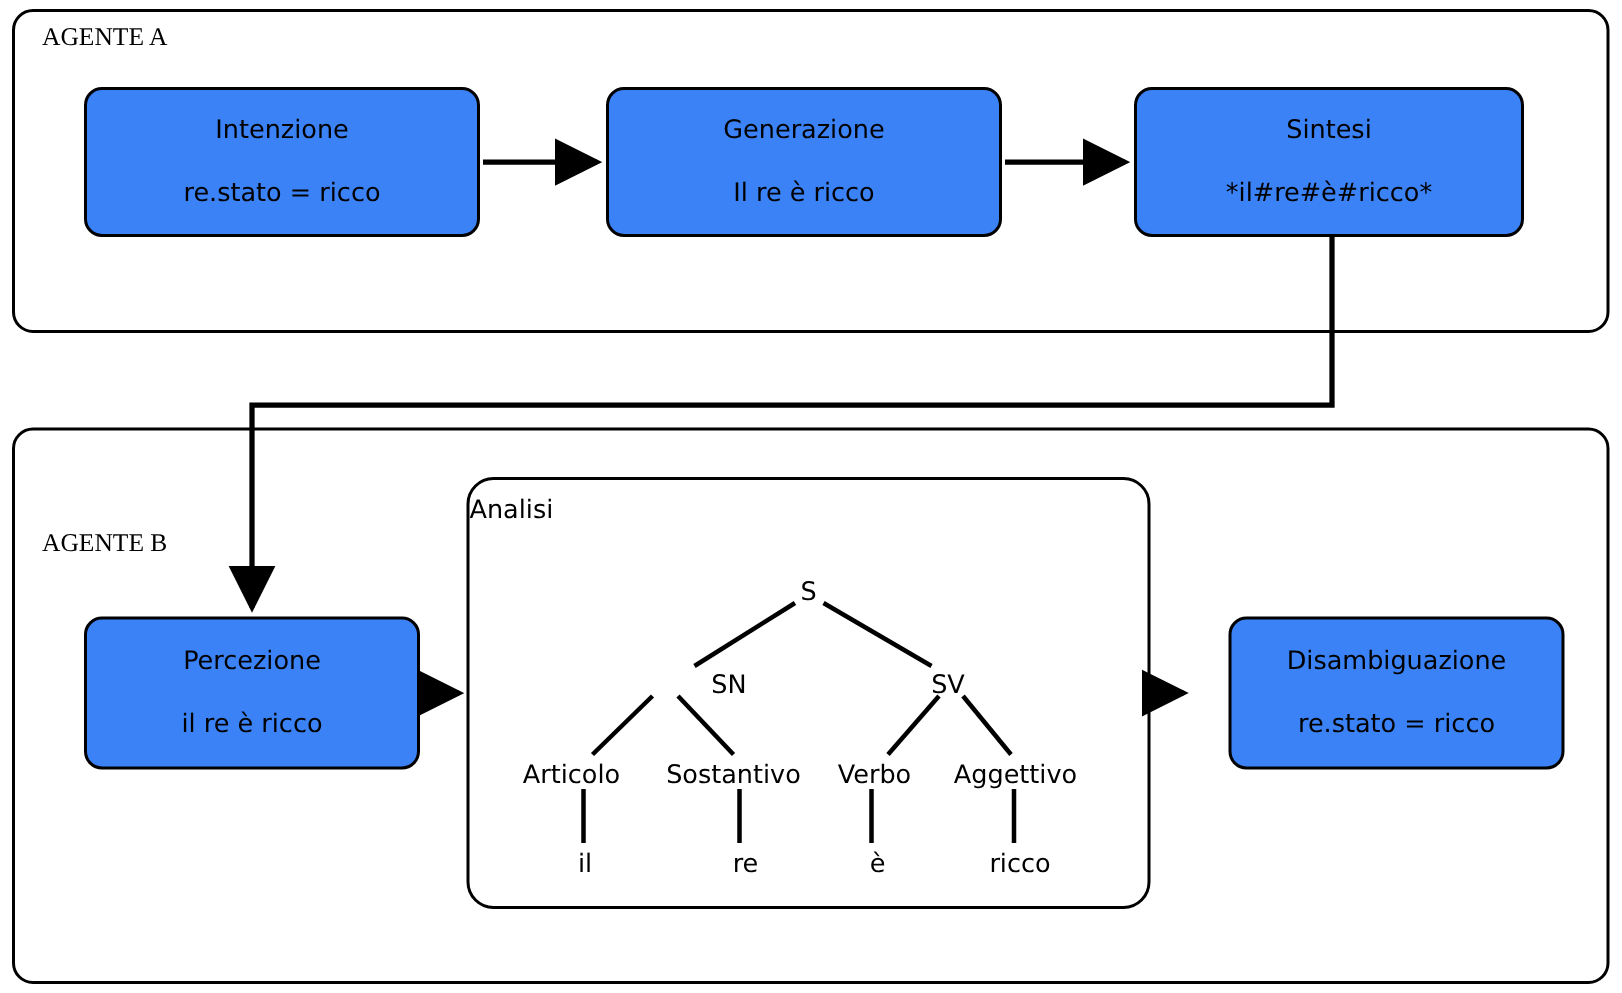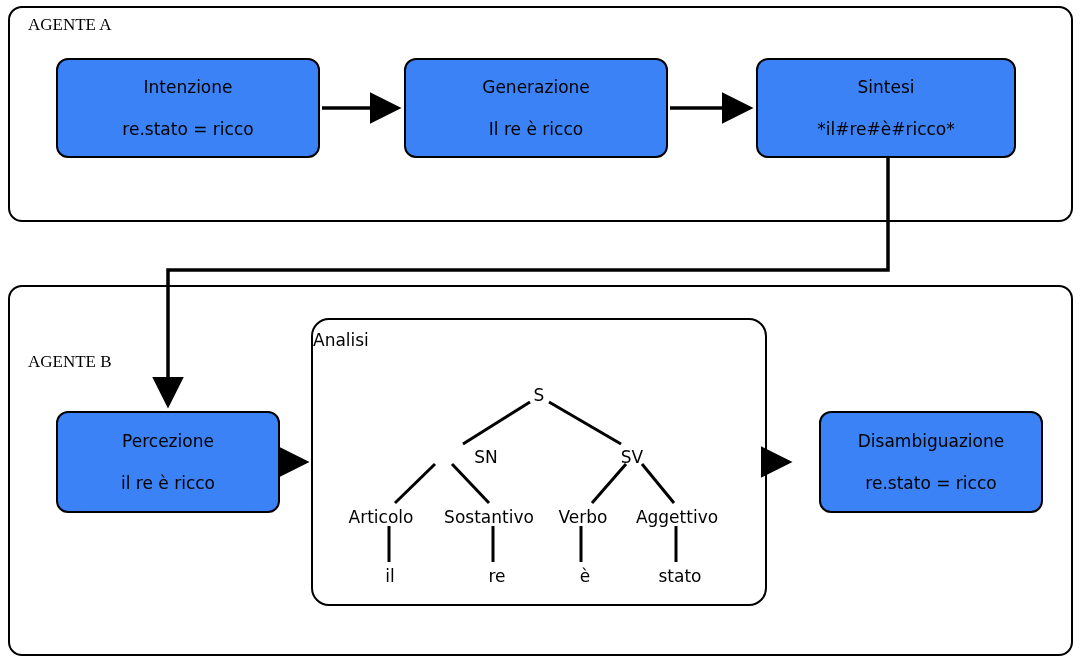--- a/index.html
+++ b/index.html
@@ -132,21 +132,21 @@
   <div class="tree-label" style="left:632px; top:447px;">SV</div>
 
   <div class="tree-label" style="left:381px; top:507px;">Articolo</div>
   <div class="tree-label" style="left:489px; top:507px;">Sostantivo</div>
   <div class="tree-label" style="left:583px; top:507px;">Verbo</div>
   <div class="tree-label" style="left:677px; top:507px;">Aggettivo</div>
 
   <div class="tree-label" style="left:390px; top:566px;">il</div>
   <div class="tree-label" style="left:497px; top:566px;">re</div>
   <div class="tree-label" style="left:585px; top:566px;">è</div>
-  <div class="tree-label" style="left:680px; top:566px;">stato</div>
+  <div class="tree-label" style="left:680px; top:566px;">ricco</div>
 
   <svg class="overlay" viewBox="0 0 1081 662">
     <defs>
       <marker id="arrowhead" markerWidth="9" markerHeight="9" refX="8" refY="4.5" orient="auto">
         <polygon points="0 0, 9 4.5, 0 9" fill="#000"></polygon>
       </marker>
     </defs>
 
     <line x1="322" y1="108" x2="398" y2="108" stroke="#000" stroke-width="3.5" marker-end="url(#arrowhead)"></line>
 

